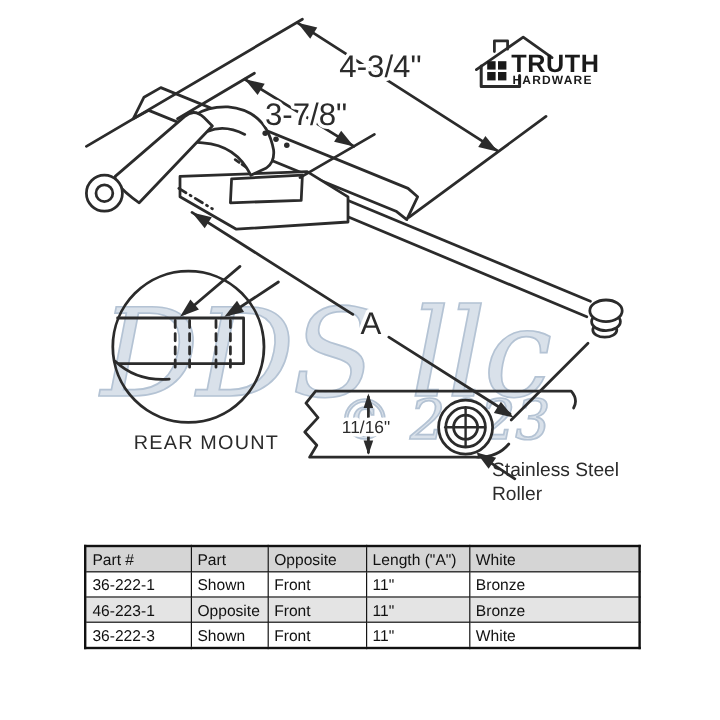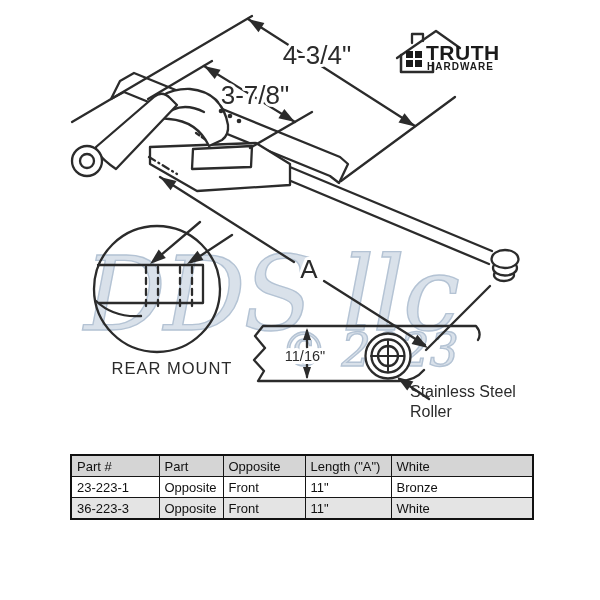--- a/index.html
+++ b/index.html
@@ -172,29 +172,36 @@
         <tr>
             <th>Part #</th>
             <th>Part</th>
             <th>Opposite</th>
             <th>Length ("A")</th>
             <th>White</th>
           </tr>
       </thead>
       <tbody>
           <tr>
-            <td>23-223-1</td>
+            <td>36-222-1</td>
+            <td>Shown</td>
+            <td>Front</td>
+            <td>11"</td>
+            <td>Bronze</td>
+          </tr>
+          <tr>
+            <td>46-223-1</td>
             <td>Opposite</td>
             <td>Front</td>
             <td>11"</td>
             <td>Bronze</td>
           </tr>
           <tr>
-            <td>36-223-3</td>
-            <td>Opposite</td>
+            <td>36-222-3</td>
+            <td>Shown</td>
             <td>Front</td>
             <td>11"</td>
             <td>White</td>
           </tr>
         </tbody>
     </table>
   </div>
 
 </div>
 

